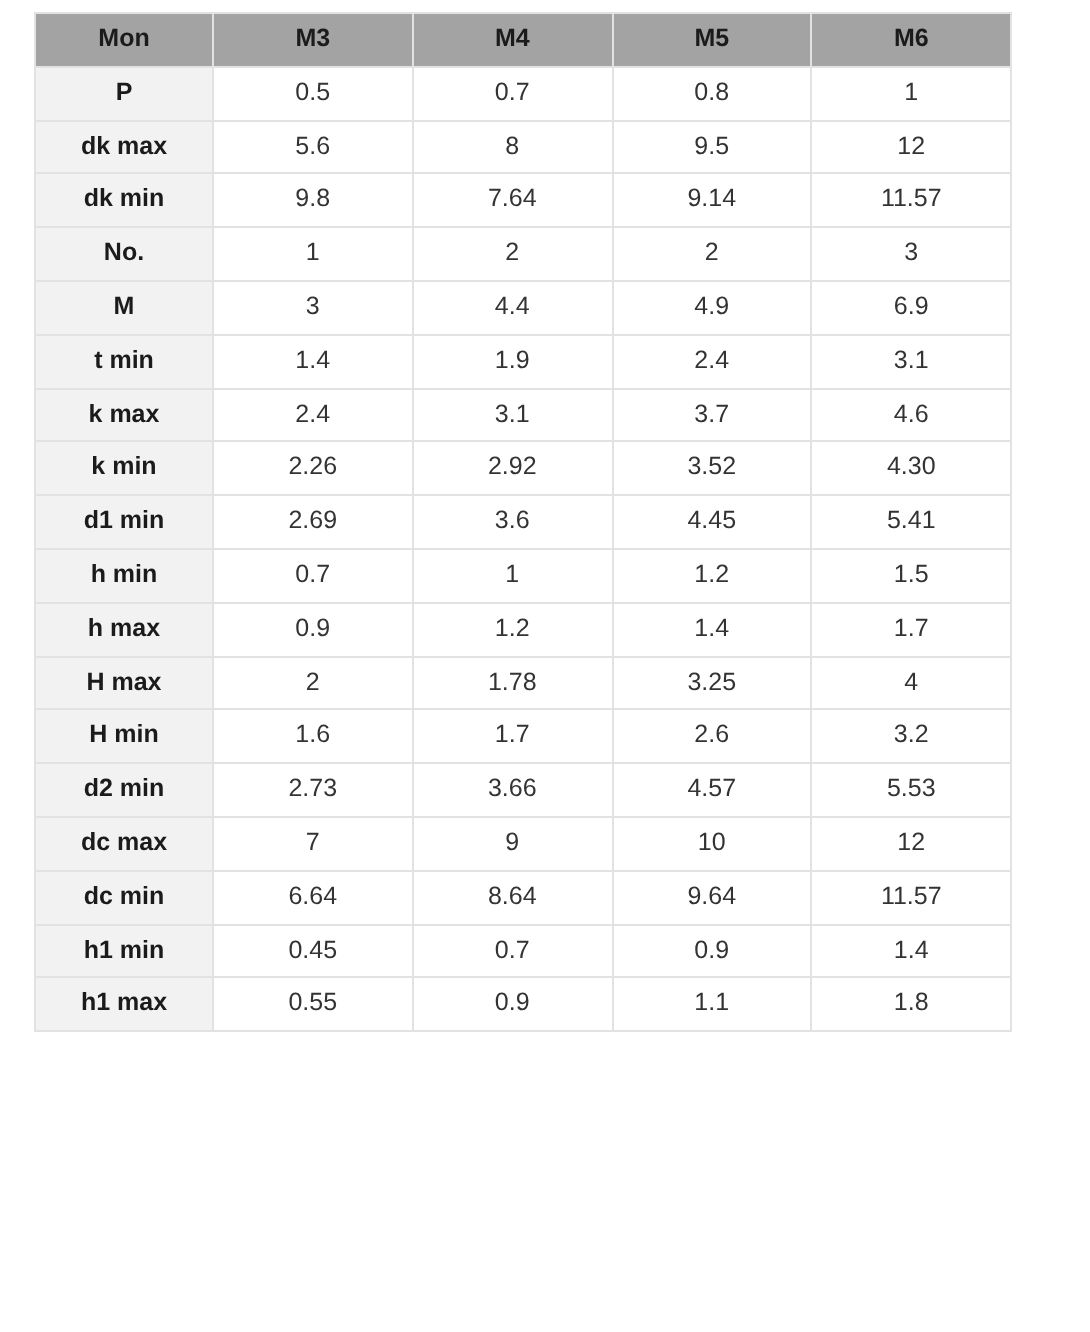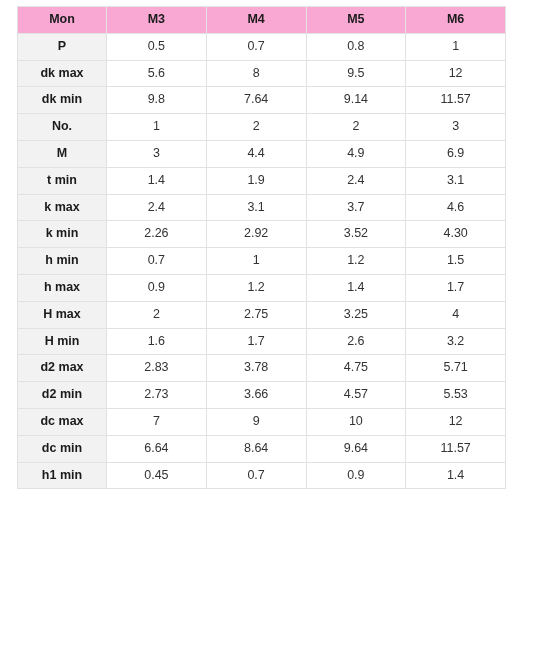--- a/index.html
+++ b/index.html
@@ -38,21 +38,21 @@
     text-align: center;
     vertical-align: middle;
     font-size: 12.5px;
     line-height: 1.1;
     box-sizing: border-box;
     white-space: nowrap;
     overflow: hidden;
   }
   
   table.spec-table thead th {
-    background: #f9a8d4;
+    background: #a3a3a3;
     color: #1b1b1b;
     font-weight: bold;
   }
   
   table.spec-table tbody th.row-label {
     background: #f2f2f2;
     color: #1b1b1b;
     font-weight: bold;
   }
   
@@ -134,55 +134,55 @@
           <td class="data-cell">4.6</td>
         </tr>
         <tr>
           <th class="row-label">k min</th>
           <td class="data-cell">2.26</td>
           <td class="data-cell">2.92</td>
           <td class="data-cell">3.52</td>
           <td class="data-cell">4.30</td>
         </tr>
         <tr>
+          <th class="row-label">d1 min</th>
+          <td class="data-cell">2.69</td>
+          <td class="data-cell">3.6</td>
+          <td class="data-cell">4.45</td>
+          <td class="data-cell">5.41</td>
+        </tr>
+        <tr>
           <th class="row-label">h min</th>
           <td class="data-cell">0.7</td>
           <td class="data-cell">1</td>
           <td class="data-cell">1.2</td>
           <td class="data-cell">1.5</td>
         </tr>
         <tr>
           <th class="row-label">h max</th>
           <td class="data-cell">0.9</td>
           <td class="data-cell">1.2</td>
           <td class="data-cell">1.4</td>
           <td class="data-cell">1.7</td>
         </tr>
         <tr>
           <th class="row-label">H max</th>
           <td class="data-cell">2</td>
-          <td class="data-cell">2.75</td>
+          <td class="data-cell">1.78</td>
           <td class="data-cell">3.25</td>
           <td class="data-cell">4</td>
         </tr>
         <tr>
           <th class="row-label">H min</th>
           <td class="data-cell">1.6</td>
           <td class="data-cell">1.7</td>
           <td class="data-cell">2.6</td>
           <td class="data-cell">3.2</td>
         </tr>
         <tr>
-          <th class="row-label">d2 max</th>
-          <td class="data-cell">2.83</td>
-          <td class="data-cell">3.78</td>
-          <td class="data-cell">4.75</td>
-          <td class="data-cell">5.71</td>
-        </tr>
-        <tr>
           <th class="row-label">d2 min</th>
           <td class="data-cell">2.73</td>
           <td class="data-cell">3.66</td>
           <td class="data-cell">4.57</td>
           <td class="data-cell">5.53</td>
         </tr>
         <tr>
           <th class="row-label">dc max</th>
           <td class="data-cell">7</td>
           <td class="data-cell">9</td>
@@ -196,15 +196,22 @@
           <td class="data-cell">9.64</td>
           <td class="data-cell">11.57</td>
         </tr>
         <tr>
           <th class="row-label">h1 min</th>
           <td class="data-cell">0.45</td>
           <td class="data-cell">0.7</td>
           <td class="data-cell">0.9</td>
           <td class="data-cell">1.4</td>
         </tr>
+        <tr>
+          <th class="row-label">h1 max</th>
+          <td class="data-cell">0.55</td>
+          <td class="data-cell">0.9</td>
+          <td class="data-cell">1.1</td>
+          <td class="data-cell">1.8</td>
+        </tr>
       </tbody>
   </table>
 </div>
 
 </body></html>

